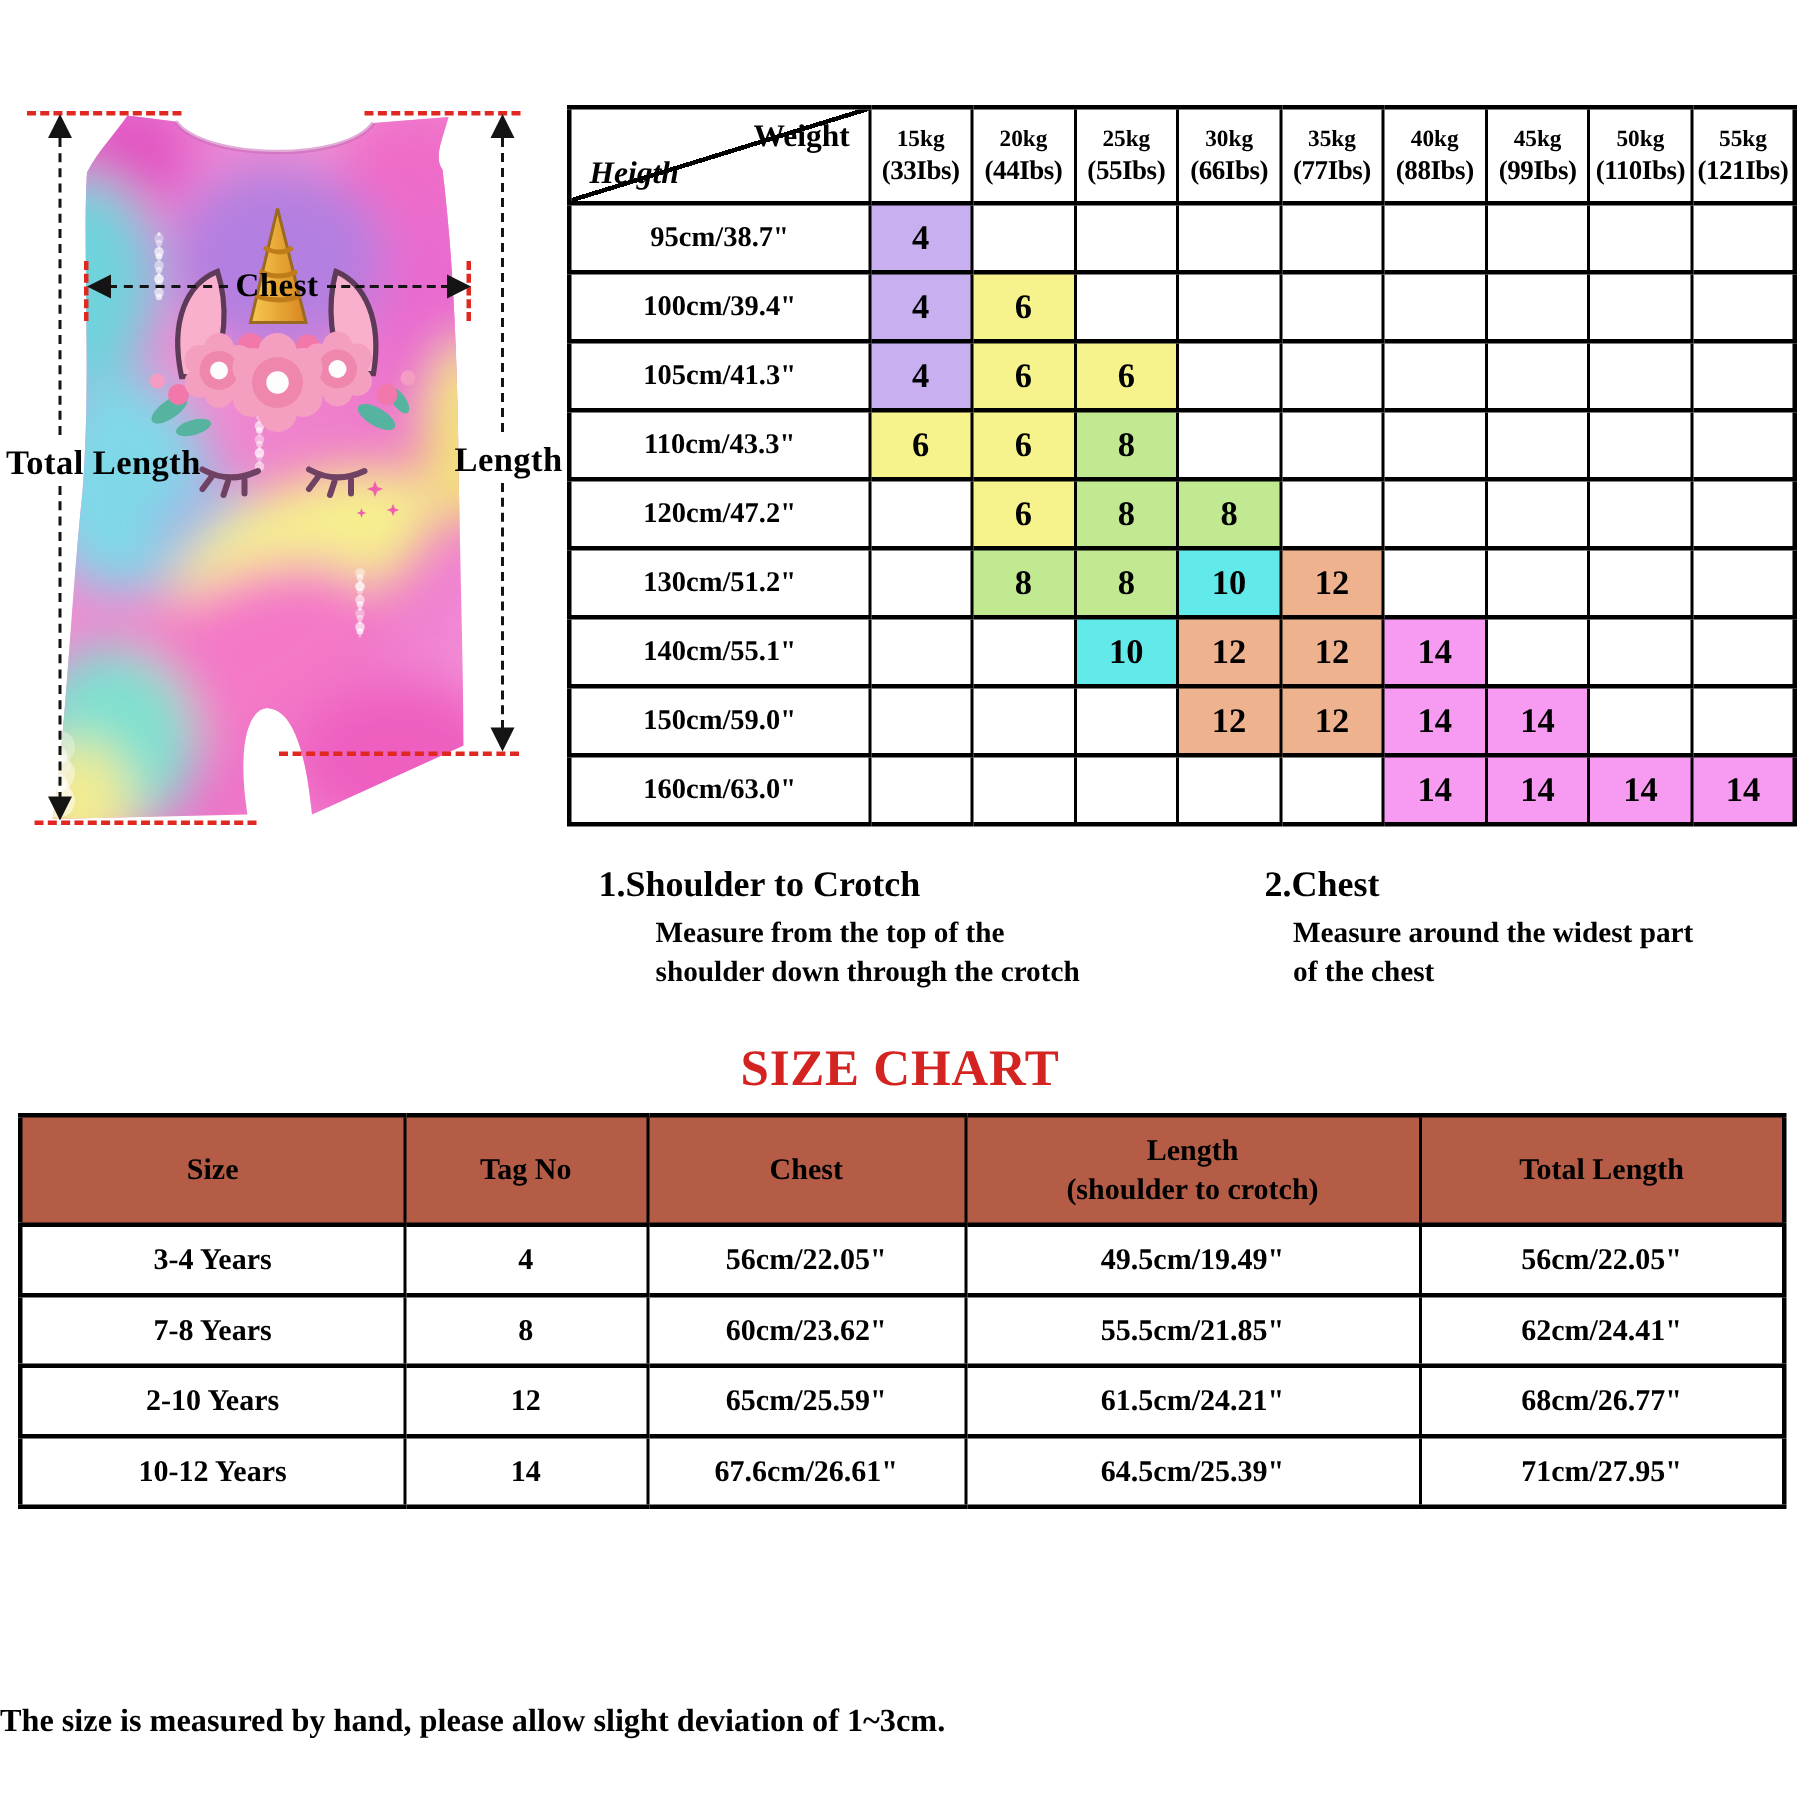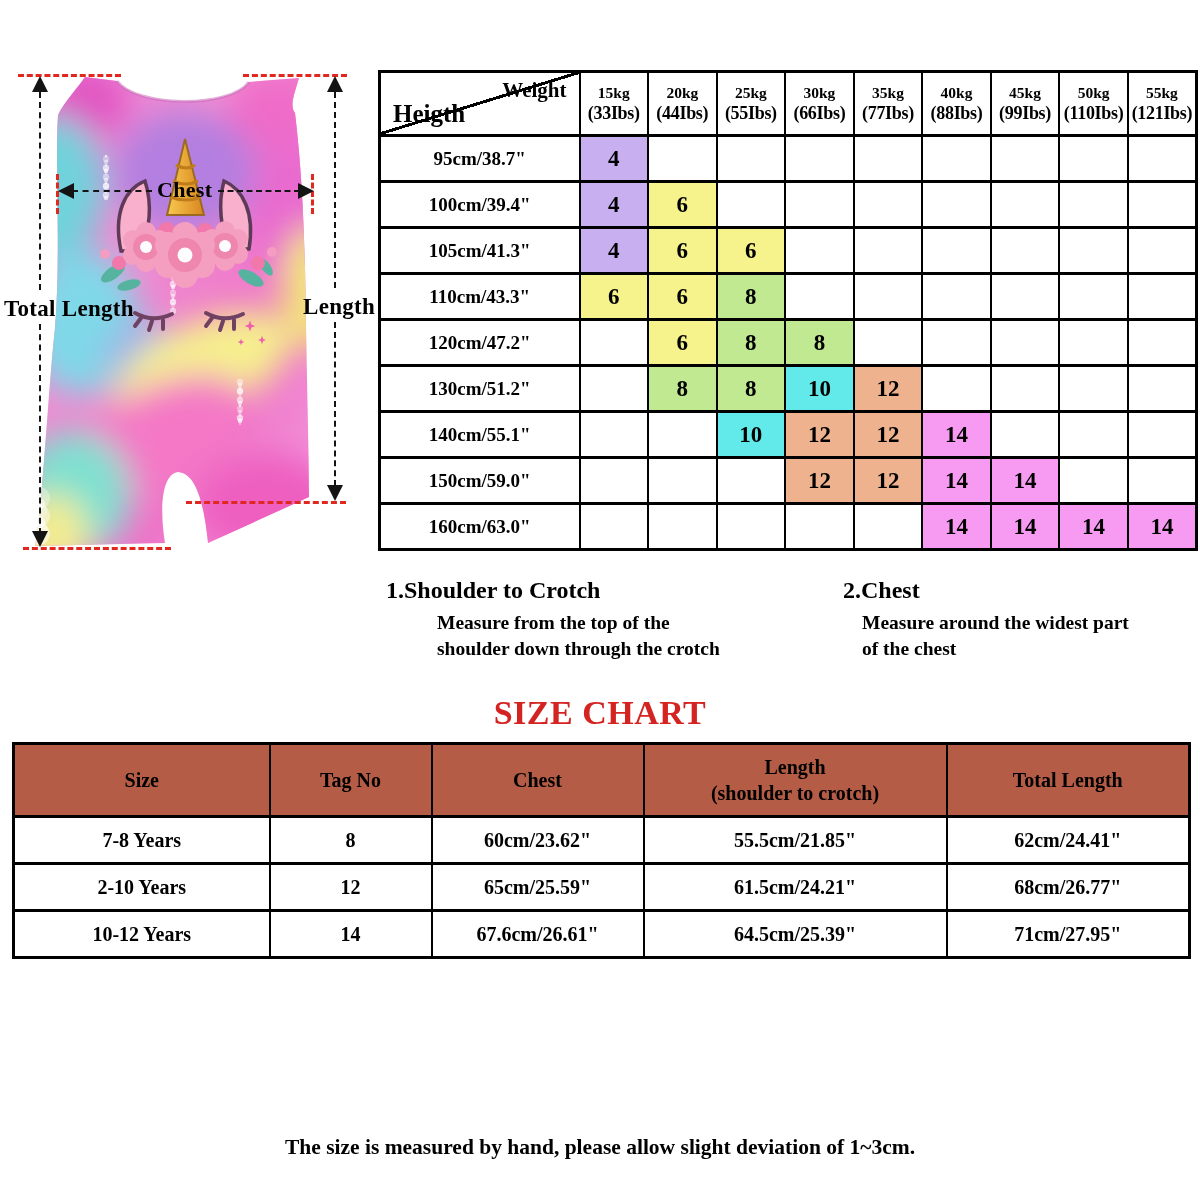--- a/index.html
+++ b/index.html
@@ -27,21 +27,21 @@
   #weight-table table{border-collapse:collapse;table-layout:fixed;width:820px;border:3px solid #000;}
   #weight-table th,#weight-table td{border:2px solid #000;border-top-width:3px;border-bottom-width:3px;
     text-align:center;vertical-align:middle;padding:0;}
   #weight-table thead tr{height:64px;}
   #weight-table tbody tr{height:46px;}
   #weight-table col.lblcol{width:200px;}
   #weight-table .corner{position:relative;}
   #weight-table .corner .diag{position:absolute;inset:0;
     background:linear-gradient(to bottom right,transparent calc(50% - 2px),#000 calc(50% - 2px),#000 calc(50% + 1px),transparent calc(50% + 1px));}
   #weight-table .corner .cw{position:absolute;top:5px;right:12px;font-size:21px;margin-left:36px;}
-  #weight-table .corner .ch{position:absolute;bottom:6px;left:12px;font-size:25px;}
+  #weight-table .corner .ch{position:absolute;bottom:6px;left:12px;font-size:21px;font-style:italic;}
   #weight-table .kg{font-size:15.5px;line-height:1.25;}
   #weight-table .lbs{font-size:18px;line-height:1.15;letter-spacing:-0.3px;}
   #weight-table .rlabel{font-size:19px;}
   #weight-table td{font-size:23px;}
 
   
   .inst-title{position:absolute;font-size:24px;}
   .inst-desc{position:absolute;font-size:19.5px;line-height:1.32;white-space:pre-line;}
 
   
@@ -49,21 +49,21 @@
     font-size:34px;letter-spacing:0.5px;color:#d42421;}
   #size-table{position:absolute;left:12px;top:742px;}
   #size-table table{border-collapse:collapse;table-layout:fixed;width:1176px;border:3px solid #000;}
   #size-table th,#size-table td{border:2px solid #000;border-top-width:3px;border-bottom-width:3px;
     text-align:center;vertical-align:middle;padding:0;font-size:20px;}
   #size-table thead tr{height:73px;}
   #size-table tbody tr{height:47px;}
   #size-table th{background:#b55c46;white-space:pre-line;line-height:1.3;}
 
   
-  #footer-note{position:absolute;top:1135px;left:0;width:100%;text-align:center;font-size:21.5px;}
+  #footer-note{position:absolute;top:1135px;left:0;width:100%;font-size:21.5px;}
 </style>
 </head>
 <body>
 
 <svg id="garment-svg" class="abs" style="left:25px;top:73px;" width="295" height="482" viewBox="0 0 295 482">
   <defs>
     <linearGradient id="gBase" x1="0" y1="0" x2="1" y2="1">
       <stop offset="0" stop-color="#e77bd6"></stop>
         <stop offset="0.35" stop-color="#f08ed2"></stop>
       <stop offset="0.7" stop-color="#ee74c8"></stop>
@@ -431,21 +431,21 @@
           <td></td>
           <td style="background: rgb(246, 155, 241);">14</td>
           <td style="background: rgb(246, 155, 241);">14</td>
           <td style="background: rgb(246, 155, 241);">14</td>
           <td style="background: rgb(246, 155, 241);">14</td>
         </tr>
       </tbody>
   </table>
 </div>
 
-<div class="inst-title" style="left:386px;top:577px;">1.Shoulder to Crotch</div>
+<div class="inst-title" style="left:399px;top:577px;">1.Shoulder to Crotch</div>
 <div class="inst-desc" style="left:437px;top:610px;width:330px;">Measure from the top of the
 shoulder down through the crotch</div>
 <div class="inst-title" style="left:843px;top:577px;">2.Chest</div>
 <div class="inst-desc" style="left:862px;top:610px;width:320px;">Measure around the widest part
 of the chest</div>
 
 <div id="size-title">SIZE CHART</div>
 
 <div id="size-table">
   <table>
@@ -461,20 +461,27 @@
           <th>Size</th>
           <th>Tag No</th>
           <th>Chest</th>
           <th>Length
 (shoulder to crotch)</th>
           <th>Total Length</th>
         </tr>
       </thead>
     <tbody id="sc-body">
         <tr>
+          <td>3-4 Years</td>
+          <td>4</td>
+          <td>56cm/22.05"</td>
+          <td>49.5cm/19.49"</td>
+          <td>56cm/22.05"</td>
+        </tr>
+        <tr>
           <td>7-8 Years</td>
           <td>8</td>
           <td>60cm/23.62"</td>
           <td>55.5cm/21.85"</td>
           <td>62cm/24.41"</td>
         </tr>
         <tr>
           <td>2-10 Years</td>
           <td>12</td>
           <td>65cm/25.59"</td>

